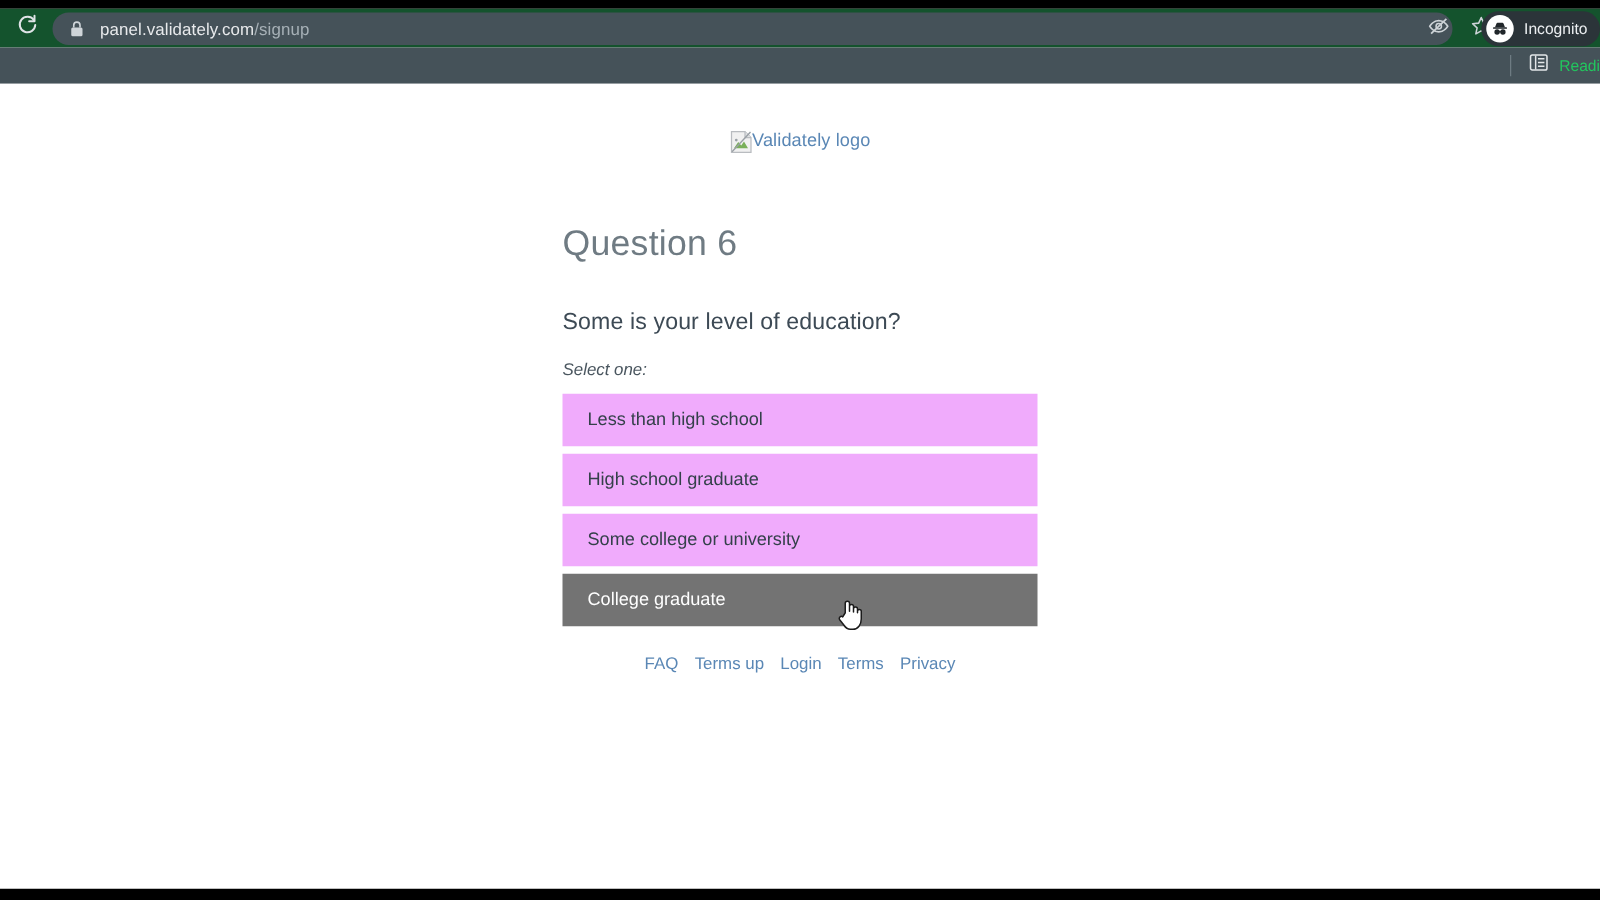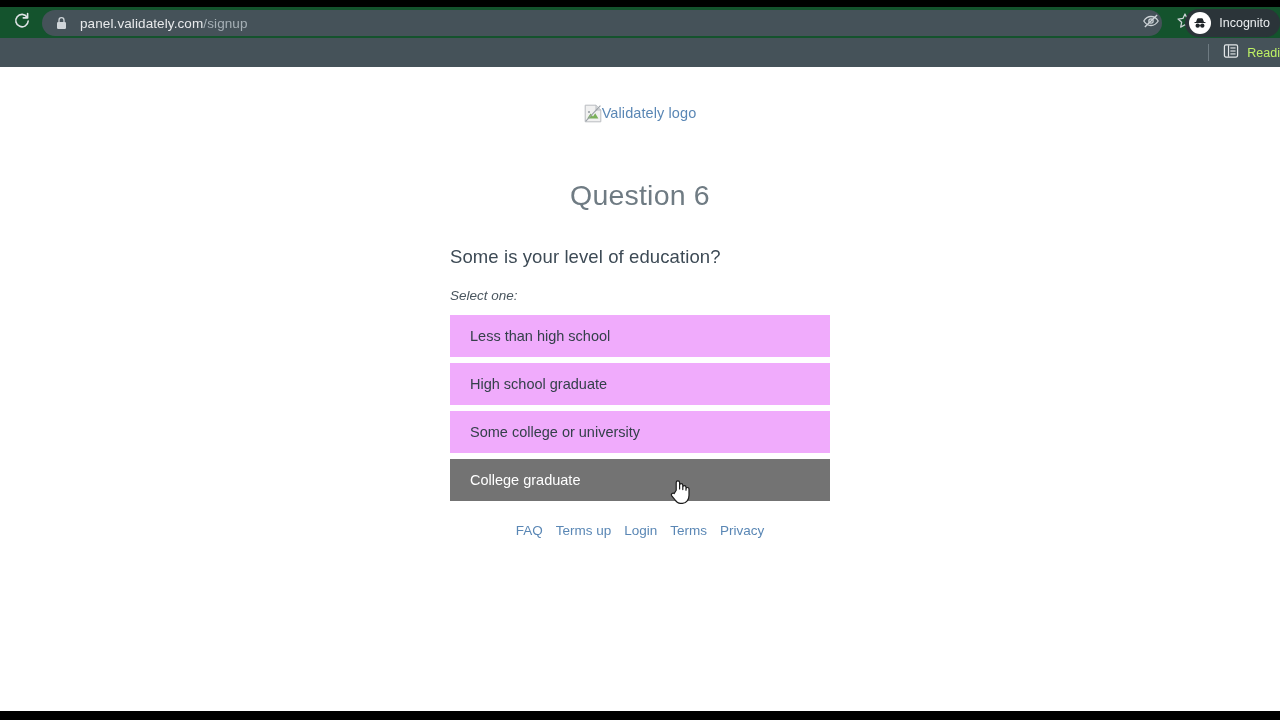--- a/index.html
+++ b/index.html
@@ -129,21 +129,21 @@
     gap: 8px;
   }
   .bm-divider {
     width: 1px;
     height: 17px;
     background: #6e7b82;
     margin-right: 6px;
   }
   .reading-label {
     font-size: 12.5px;
-    color: #bef264;
+    color: #22c55e;
     white-space: nowrap;
   }
 
   
   .page {
     position: absolute;
     top: 67px; left: 0;
     width: 1280px;
     height: 644px;
     background: #ffffff;
@@ -167,21 +167,21 @@
     height: 19px;
     flex: 0 0 auto;
   }
   .logo-alt {
     font-size: 14.5px;
     color: #5a87b5;
     letter-spacing: .1px;
   }
 
   .question-title {
-    text-align: center;
+    text-align: left;
     font-size: 28.5px;
     font-weight: 400;
     color: #6f7b83;
     margin: 53px 0 0 0;
     letter-spacing: .2px;
   }
 
   .question-text {
     font-size: 18.5px;
     color: #3d4a55;

